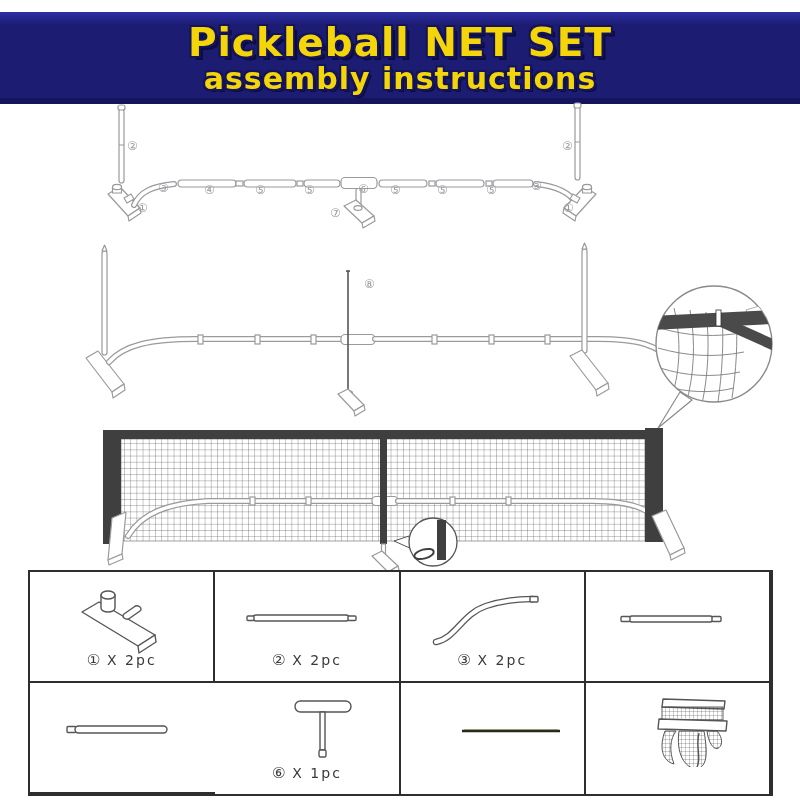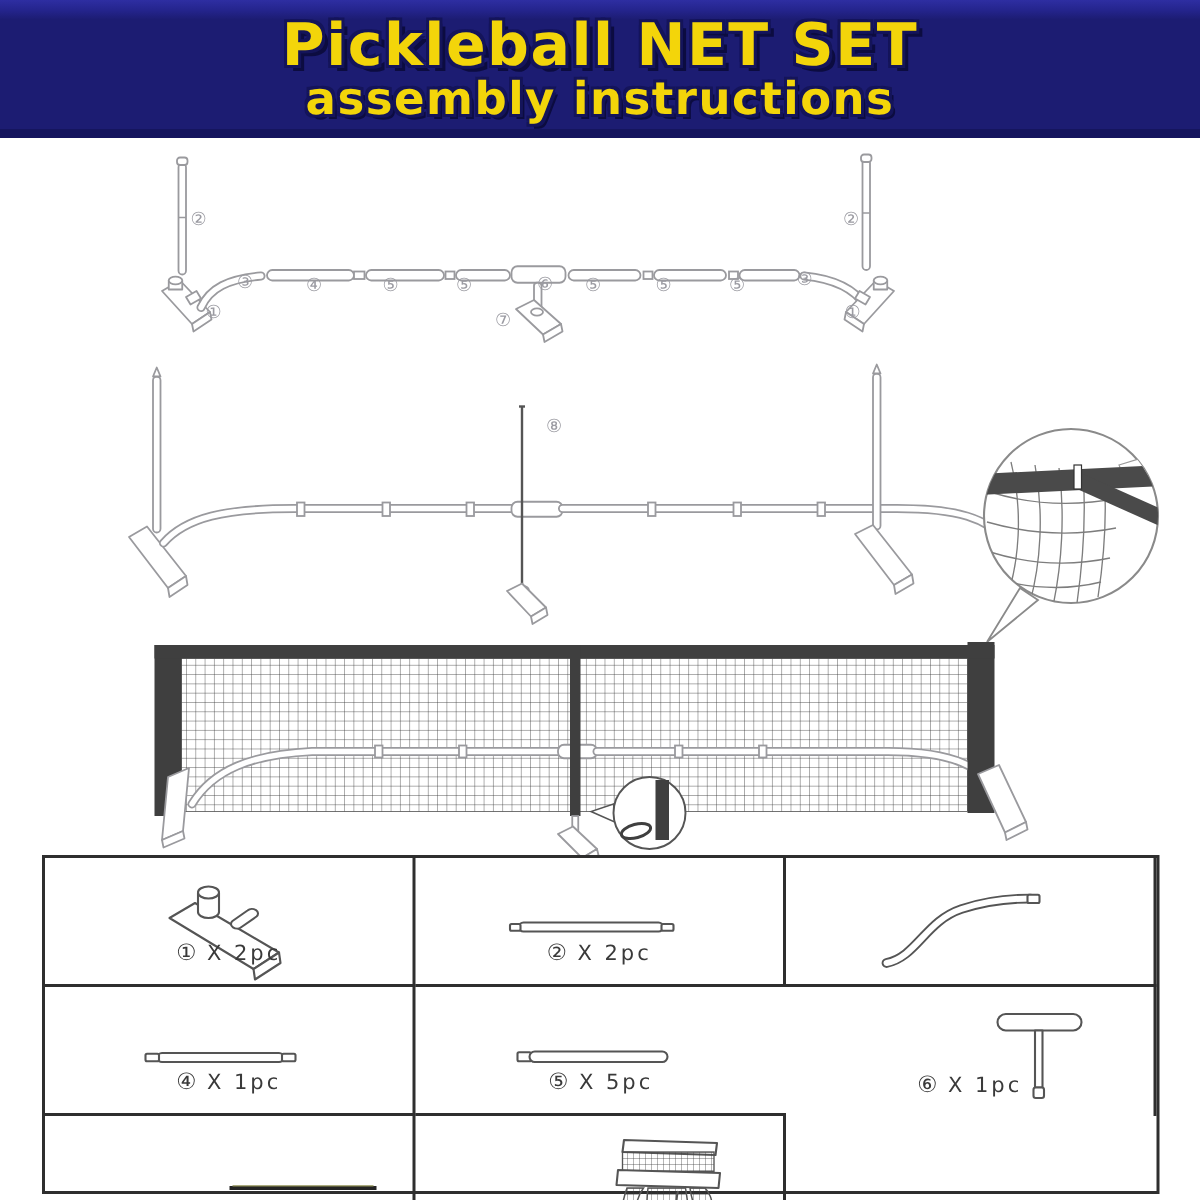--- a/index.html
+++ b/index.html
@@ -2,21 +2,21 @@
 <html><head>
 <meta charset="utf-8">
 <style>
   html,body{margin:0;padding:0;}
   body{
     width:800px;height:800px;position:relative;background:#ffffff;
     font-family:"DejaVu Sans", sans-serif;overflow:hidden;
   }
   
   .banner{
-    position:absolute;left:0;top:0;width:800px;height:92px;
+    position:absolute;left:0;top:12px;width:800px;height:92px;
     background:linear-gradient(180deg,#2e2ea2 0px,#24248c 7px,#1c1c72 13px,#1c1c72 100%);
     border-bottom:6px solid #15155e;
     display:flex;flex-direction:column;align-items:center;justify-content:center;
     box-sizing:border-box;padding-top:6px;
   }
   .banner .t1{
     font-size:39px;font-weight:bold;color:#f3d50a;letter-spacing:1px;line-height:1.0;
     text-shadow:-2px -2px 0 #14145a,2px -2px 0 #14145a,-2px 2px 0 #14145a,2px 2px 0 #14145a,4px 4px 0 #0c0c40;
   }
   .banner .t2{
@@ -37,21 +37,21 @@
   .rod{stroke:#555;stroke-width:1.6;fill:none;}
   
   .lbl{
     position:absolute;font-size:12px;color:#9b9ba2;line-height:1;
     pointer-events:none;
   }
   
   .ptable{
     position:absolute;left:28px;top:570px;width:745px;height:226px;
     border:2px solid #2e2e2e;background:#fff;
-    display:grid;grid-template-columns:repeat(3,1fr);grid-template-rows:repeat(2,1fr);
+    display:grid;grid-template-columns:repeat(4,1fr);grid-template-rows:repeat(2,1fr);
     box-sizing:border-box;
   }
   .cell{
     position:relative;border-right:2px solid #2e2e2e;border-bottom:2px solid #2e2e2e;
     display:flex;align-items:flex-start;justify-content:center;padding-top:8px;box-sizing:border-box;
   }
   .cell:nth-child(5n){border-right:none;}
   .cell:nth-child(n+6){border-bottom:none;justify-content:flex-end;}
   .cell svg{position:static;}
   .plabel{
@@ -291,41 +291,38 @@
       <span class="pn">②</span><span class="pq">X 2pc</span>
     </div>
   </div>
 
   <div class="cell">
     <svg width="140" height="76" viewBox="0 0 140 76">
       <path d="M14,62 C34,58 40,34 64,26 C82,20 100,19 110,19" fill="none" stroke="#555" stroke-width="6.5" stroke-linecap="round"></path>
       <path d="M14,62 C34,58 40,34 64,26 C82,20 100,19 110,19" fill="none" stroke="#fff" stroke-width="4" stroke-linecap="round"></path>
       <rect class="ln" x="108" y="16.5" width="8" height="5.5" rx="1"></rect>
     </svg>
+    <div class="plabel">
+      <span class="pn">③</span><span class="pq">X 2pc</span>
+    </div>
   </div>
 
   <div class="cell">
     <svg width="140" height="76" viewBox="0 0 140 76">
       <rect class="ln" x="22" y="36" width="84" height="6" rx="3"></rect>
       <rect class="ln" x="14" y="36.5" width="9" height="5" rx="1"></rect>
       <rect class="ln" x="105" y="36.5" width="9" height="5" rx="1"></rect>
     </svg>
-    <div class="plabel">
-      <span class="pn">④</span><span class="pq">X 1pc</span>
-    </div>
   </div>
 
   <div class="cell">
     <svg width="140" height="76" viewBox="0 0 140 76">
       <rect class="ln" x="14" y="35.5" width="9" height="6" rx="1"></rect>
       <rect class="ln" x="22" y="35" width="92" height="7" rx="3.5"></rect>
     </svg>
-    <div class="plabel">
-      <span class="pn">⑤</span><span class="pq">X 5pc</span>
-    </div>
   </div>
 
   <div class="cell">
     <svg width="140" height="76" viewBox="0 0 140 76">
       <rect class="ln" x="36" y="10" width="56" height="11" rx="5.5"></rect>
       <rect class="ln" x="61" y="21" width="5" height="38"></rect>
       <rect class="ln" x="60" y="59" width="7" height="7" rx="1.5"></rect>
     </svg>
     <div class="plabel">
       <span class="pn">⑥</span><span class="pq">X 1pc</span>

